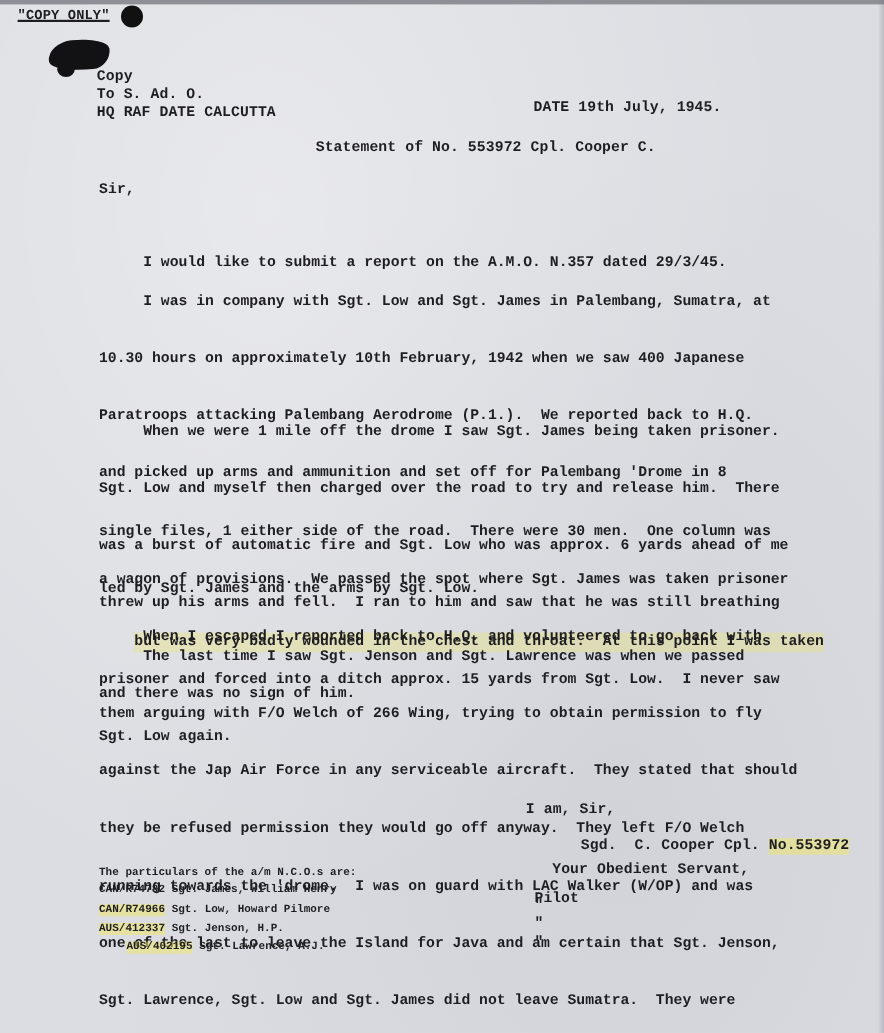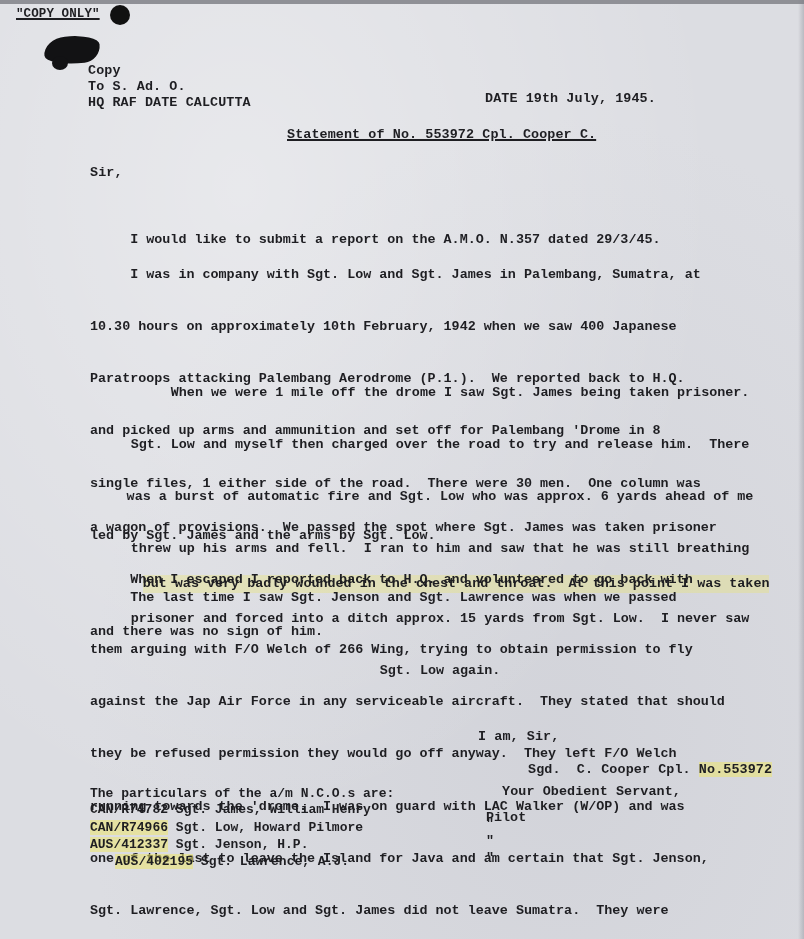--- a/index.html
+++ b/index.html
@@ -16,25 +16,25 @@
       #dcdde2;
     color: #1e1e22;
   }
   .top-shadow { position:absolute; left:0; top:0; width:804px; height:4px; background:#8f9096; }
   .right-edge { position:absolute; right:0; top:0; width:6px; height:939px; background:linear-gradient(to right, rgba(0,0,0,0), rgba(120,120,130,0.35)); }
   .t { position:absolute; font-size:13.4px; font-weight:bold; white-space:pre; letter-spacing:0.1px; line-height:17px; }
   .copy-only { left:16px; top:6px; font-size:12.5px; text-decoration: underline; text-decoration-thickness:2px; }
   .punch { position:absolute; border-radius:50%; background:#111; }
   .torn { position:absolute; left:44px; top:36px; width:56px; height:28px; background:#121214; border-radius: 40% 60% 30% 70% / 60% 40% 60% 40%; transform: rotate(-6deg); }
   .torn2 { position:absolute; left:52px; top:56px; width:16px; height:14px; background:#121214; border-radius:50%; }
-  .title { text-decoration: underline; text-decoration-thickness: 1.5px; }
+  .title { text-decoration-thickness: 1.5px; }
   .para { position:absolute; left:90px; width:700px; font-size:13.4px; font-weight:bold; line-height:17.4px; white-space:pre; }
   .hl { background: rgba(236, 230, 110, 0.55); }
   .hl-soft { background: rgba(236, 230, 110, 0.35); }
-  .row { position:absolute; left:90px; font-size:13px; font-weight:bold; white-space:pre; line-height:17px; }
+  .row { position:absolute; left:90px; font-size:10px; font-weight:bold; white-space:pre; line-height:17px; }
   .ditto { position:absolute; left:486px; font-size:13.4px; font-weight:bold; }
 </style>
 </head>
 <body>
 
 <div class="page">
   <div class="top-shadow"></div>
   <div class="right-edge"></div>
 
   <div class="t copy-only">"COPY ONLY"</div>
@@ -57,21 +57,21 @@
 
   <div class="para" style="top:231px;">
     <div>     I was in company with Sgt. Low and Sgt. James in Palembang, Sumatra, at</div>
     <div>10.30 hours on approximately 10th February, 1942 when we saw 400 Japanese</div>
     <div>Paratroops attacking Palembang Aerodrome (P.1.).  We reported back to H.Q.</div>
     <div>and picked up arms and ammunition and set off for Palembang 'Drome in 8</div>
     <div>single files, 1 either side of the road.  There were 30 men.  One column was</div>
     <div>led by Sgt. James and the arms by Sgt. Low.</div>
   </div>
 
-  <div class="para" style="top:349px;text-align:center;">
+  <div class="para" style="top:349px;">
     <div>     When we were 1 mile off the drome I saw Sgt. James being taken prisoner.</div>
     <div>Sgt. Low and myself then charged over the road to try and release him.  There</div>
     <div>was a burst of automatic fire and Sgt. Low who was approx. 6 yards ahead of me</div>
     <div>threw up his arms and fell.  I ran to him and saw that he was still breathing</div>
     <div class="hl-soft" style="display:inline-block">but was very badly wounded in the chest and throat.  At this point I was taken</div>
     <div>prisoner and forced into a ditch approx. 15 yards from Sgt. Low.  I never saw</div>
     <div>Sgt. Low again.</div>
   </div>
 
   <div class="para" style="top:484px;">

